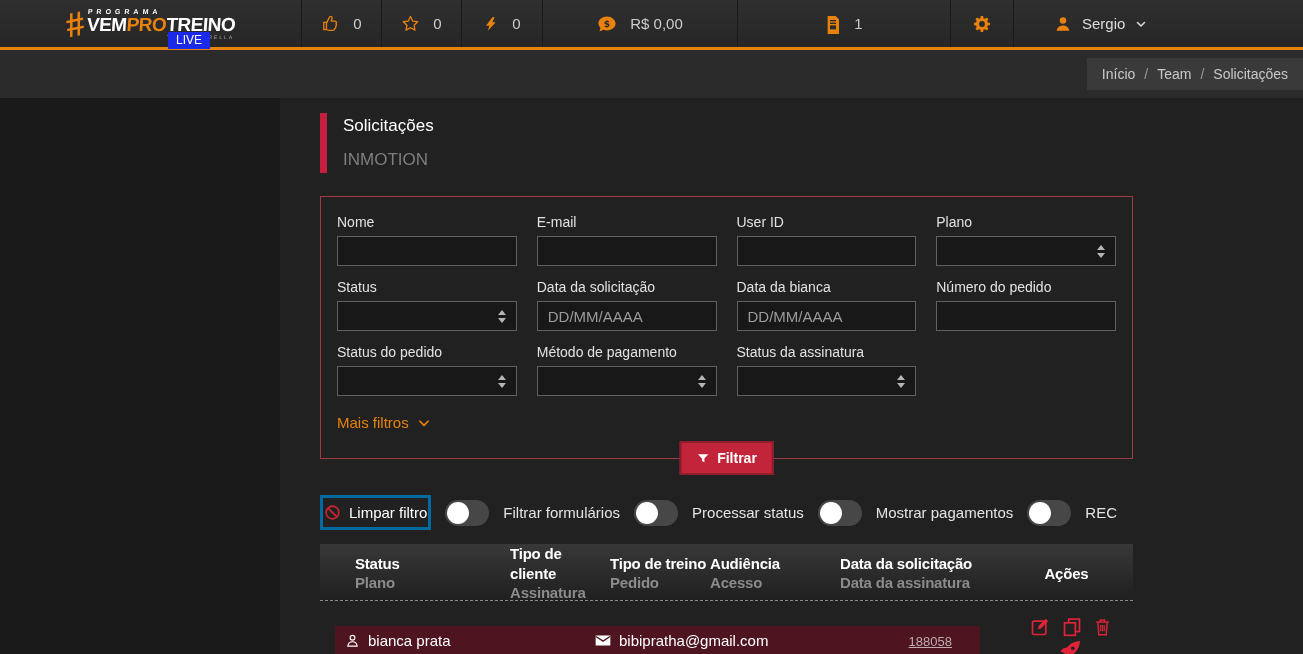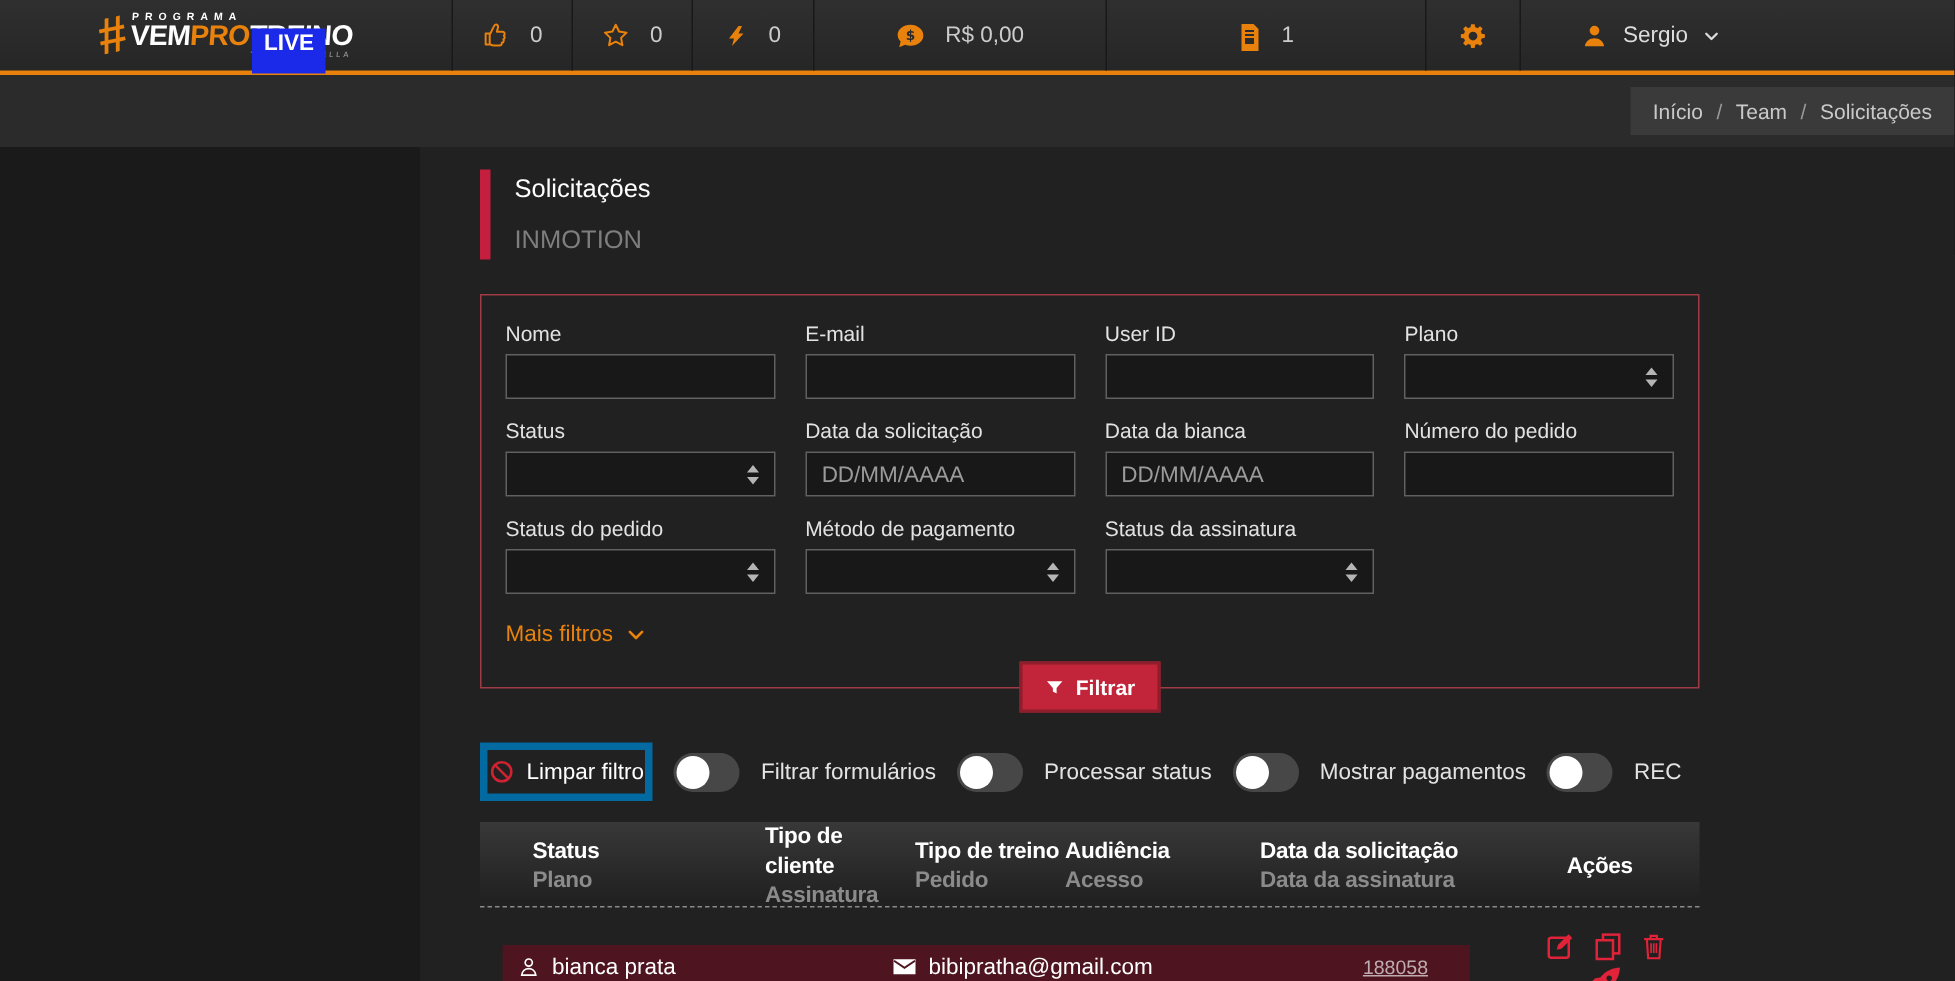--- a/index.html
+++ b/index.html
@@ -13,21 +13,21 @@
 
   
   .navbar { height:50px; background:linear-gradient(#2f2f2f,#262626); border-bottom:3px solid #e8820c; display:flex; align-items:stretch; }
   .logo { width:301px; position:relative; display:flex; align-items:center; justify-content:center; cursor:pointer; }
   .logo-hash { color:#e8820c; font-size:34px; font-weight:bold; font-style:italic; transform:rotate(-12deg); margin-right:3px; line-height:1; }
   .logo-text { transform:skewX(-4deg); }
   .logo-program { font-size:7px; letter-spacing:4px; color:#fff; font-weight:bold; }
   .logo-brand { font-size:19px; font-weight:bold; color:#fff; letter-spacing:-0.5px; line-height:1; white-space:nowrap; }
   .logo-brand .pro { color:#e8820c; }
   .logo-sub { font-size:5px; color:#aaa; letter-spacing:2px; text-align:right; }
-  .live-badge { position:absolute; bottom:-2px; left:168px; background:#1b2ae8; color:#fff; font-weight:bold; font-size:15px; padding:1px 8px 12px; }
+  .live-badge { position:absolute; bottom:-2px; left:168px; background:#1b2ae8; color:#fff; font-weight:normal; font-size:12px; padding:1px 8px 2px; }
   .nav-item { border-left:1px solid #191919; display:flex; align-items:center; justify-content:center; gap:13px; color:#ccc; font-size:15px; cursor:pointer; }
   .w80 { width:80px; } .w81 { width:81px; } .w196 { width:195px; } .w213 { width:213px; } .w63 { width:63px; }
   .nav-user { border-left:1px solid #191919; display:flex; align-items:center; gap:10px; color:#ddd; font-size:15px; padding-left:40px; width:290px; cursor:pointer; }
   .ic { display:inline-block; vertical-align:middle; flex:none; }
 
   
   .breadcrumb-bar { height:48px; background:#2b2b2b; display:flex; align-items:center; justify-content:flex-end; }
   .breadcrumb { background:#3a3a3a; color:#c9c9c9; font-size:14px; padding:8px 15px; display:flex; gap:9px; }
   .breadcrumb .sep { color:#999; }
   .breadcrumb .crumb { cursor:pointer; }
@@ -48,21 +48,21 @@
   .f-input::placeholder { color:#9b9b9b; opacity:1; }
   .select-box { height:30px; background:#181818; border:1px solid #616161; display:flex; align-items:center; justify-content:flex-end; padding-right:10px; cursor:pointer; }
   .sel-arrows { display:flex; flex-direction:column; gap:3px; }
   .tri-up { width:0; height:0; border-left:4px solid transparent; border-right:4px solid transparent; border-bottom:5px solid #b5b5b5; }
   .tri-down { width:0; height:0; border-left:4px solid transparent; border-right:4px solid transparent; border-top:5px solid #b5b5b5; }
   .more-filters { margin-top:18px; color:#e8820c; font-size:15px; display:inline-flex; align-items:center; gap:8px; cursor:pointer; }
   .filter-btn { position:absolute; left:50%; bottom:-17px; transform:translateX(-50%); background:#c22439; border:2px solid #8e1e2c; color:#fff; font-weight:bold; font-size:14px; padding:7px 15px; display:flex; align-items:center; gap:8px; cursor:pointer; font-family:inherit;text-align:right; }
 
   
   .toolbar { margin-top:36px; display:flex; align-items:center; gap:14px; }
-  .clear-btn { background:transparent; border:5px solid #0369a1; color:#fff; font-size:15px; padding:6px 1px; display:flex; align-items:center; gap:8px; cursor:pointer; font-family:inherit; }
+  .clear-btn { background:transparent; border:3px solid #0369a1; color:#fff; font-size:15px; padding:6px 1px; display:flex; align-items:center; gap:8px; cursor:pointer; font-family:inherit; }
   .toggle { width:44px; height:26px; border-radius:13px; background:#474747; position:relative; flex:none; cursor:pointer; }
   .toggle .knob { position:absolute; left:2px; top:2px; width:22px; height:22px; border-radius:50%; background:#fff; }
   .toggle-label { color:#e3e3e3; font-size:15px; }
 
   
   .table-header { margin-top:14px; height:54px; background:linear-gradient(#383838,#202020); display:grid; grid-template-columns:155px 100px 100px 130px 185px 1fr; padding-left:35px; align-items:center; }
   .th .l1 { color:#fff; font-weight:bold; font-size:15px; letter-spacing:-0.2px; line-height:1.3; }
   .th .l2 { color:#8b8b8b; font-weight:bold; font-size:15px; letter-spacing:-0.2px; line-height:1.3; }
   .th.actions-col { text-align:center; padding-right:25px; }
   .dash-sep { border-top:1px dashed #8a8a8a; margin-top:2px; }

